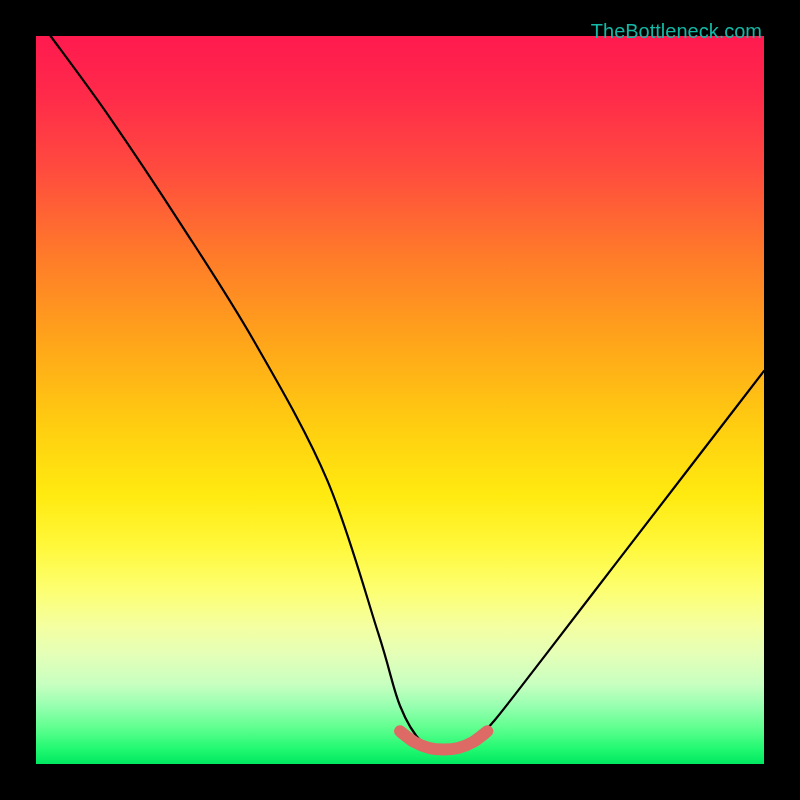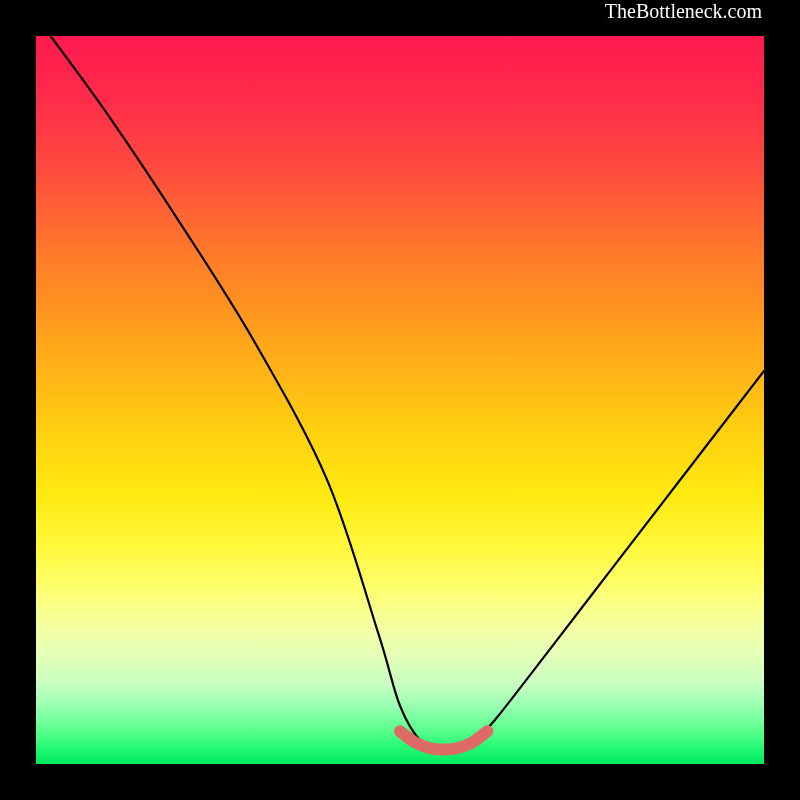--- a/index.html
+++ b/index.html
@@ -31,26 +31,26 @@
       #e4ffb8 85%,
       #c8ffc0 89%,
       #98ffb0 92%,
       #60ff90 95%,
       #20f870 98%,
       #00e860 100%
     );
   }
   .watermark {
     position: absolute;
-    top: 0;
+    top: 20px;
     right: 38px;
-    color: #ffffff;
+    color: #14b8a6;
     font-size: 20px;
     font-weight: 500;
-    font-family: Liberation Serif, serif;
+    font-family: Liberation Sans, sans-serif;
   }
   svg.curves {
     position: absolute;
     left: 36px;
     top: 36px;
     width: 728px;
     height: 728px;
     overflow: visible;
   }
 </style>

